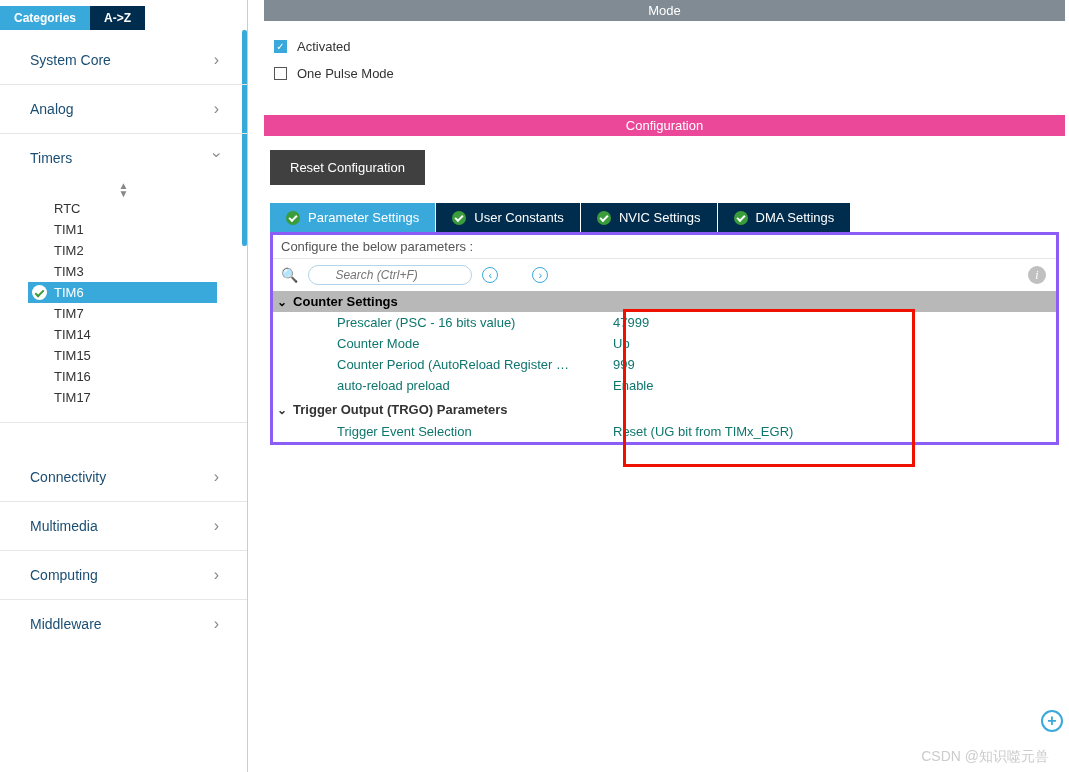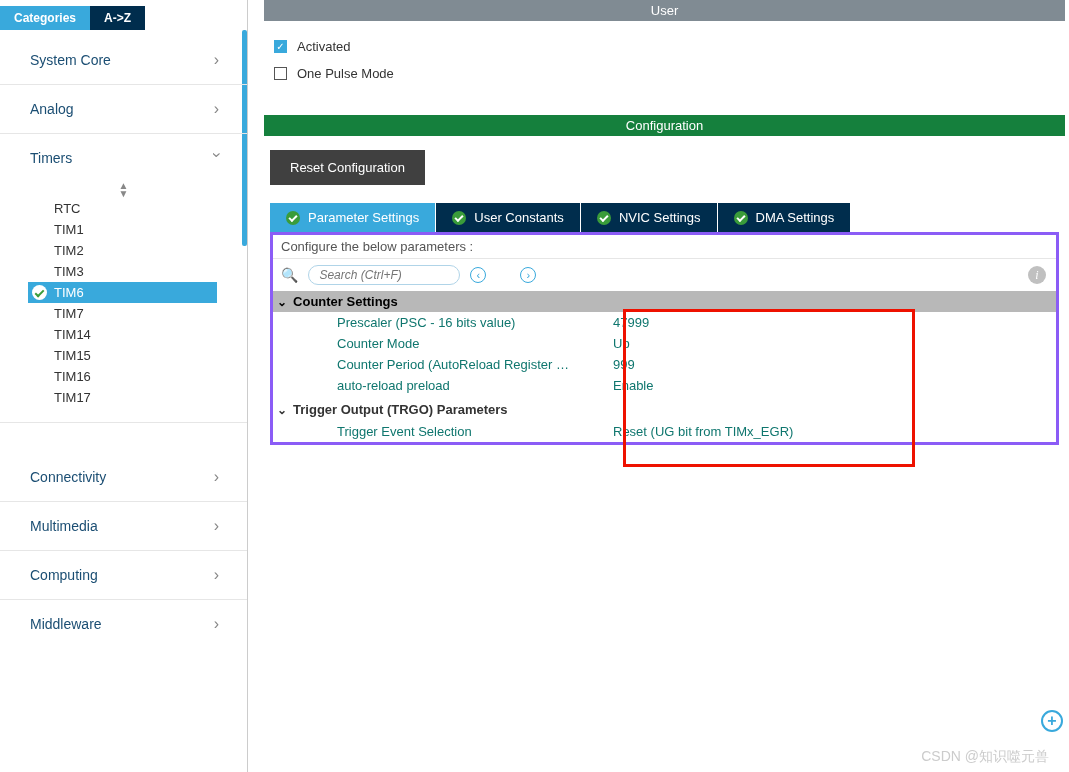--- a/index.html
+++ b/index.html
@@ -26,34 +26,34 @@
   .timer-item.selected .check { position: absolute; left: 4px; top: 3px; width: 15px; height: 15px; border-radius: 50%; background: #fff; }
   .timer-item.selected .check::after { content: ""; position: absolute; left: 3px; top: 5px; width: 7px; height: 3px; border-left: 2px solid #3a9c3a; border-bottom: 2px solid #3a9c3a; transform: rotate(-45deg); }
   
   .main { flex: 1; display: flex; flex-direction: column; padding: 0 4px 0 16px; }
   .mode-bar { background: #808b93; color: #fff; text-align: center; font-size: 13px; padding: 3px 0; }
   .mode-body { padding: 18px 10px 22px 10px; }
   .chk-row { display: flex; align-items: center; margin-bottom: 12px; color: #333; font-size: 13px; }
   .chkbox { width: 13px; height: 13px; border: 1px solid #39a9dc; margin-right: 10px; display: inline-flex; align-items: center; justify-content: center; }
   .chkbox.checked { background: #39a9dc; color: #fff; font-size: 10px; line-height: 1; }
   .chkbox.unchecked { border-color: #555; }
-  .cfg-bar { background: #15803d; color: #fff; text-align: center; font-size: 13px; padding: 3px 0; }
+  .cfg-bar { background: #ec4899; color: #fff; text-align: center; font-size: 13px; padding: 3px 0; }
   .cfg-body { padding: 14px 6px 0 6px; }
   .reset-btn { background: #404040; color: #fff; border: none; padding: 10px 20px; font-size: 13px; }
   .cfg-tabs { display: flex; margin-top: 18px; }
   .cfg-tab { display: flex; align-items: center; padding: 7px 16px; color: #fff; font-size: 13px; border-right: 1px solid #fff; }
   .cfg-tab.active { background: #39a9dc; }
   .cfg-tab.inactive { background: #002d4d; }
   .cfg-tab .ok { width: 14px; height: 14px; border-radius: 50%; background: #3a9c3a; margin-right: 8px; position: relative; }
   .cfg-tab .ok::after { content: ""; position: absolute; left: 3px; top: 4px; width: 6px; height: 3px; border-left: 2px solid #fff; border-bottom: 2px solid #fff; transform: rotate(-45deg); }
   .param-frame { border: 3px solid #8b5cf6; padding: 0; }
   .param-desc { padding: 4px 8px; color: #555; font-size: 13px; border-bottom: 1px solid #e6e6e6; }
   .search-row { display: flex; align-items: center; padding: 6px 8px; gap: 10px; position: relative; }
   .search-row .mag { color: #39a9dc; font-size: 14px; }
-  .search-input { width: 152px; font-style: italic; color: #aaa; border: 1px solid #b0d4e8; border-radius: 10px; padding: 2px 10px; font-size: 12px; background: #fff; }
+  .search-input { width: 164px; font-style: italic; color: #aaa; border: 1px solid #b0d4e8; border-radius: 10px; padding: 2px 26px; font-size: 12px; background: #fff; }
   .circle-btn { width: 16px; height: 16px; border: 1px solid #39a9dc; border-radius: 50%; display: inline-flex; align-items: center; justify-content: center; color: #39a9dc; font-size: 11px; }
   .info-icon { position: absolute; right: 10px; width: 18px; height: 18px; border-radius: 50%; background: #c0c0c0; color: #fff; display: inline-flex; align-items: center; justify-content: center; font-family: Georgia, serif; font-style: italic; font-size: 12px; }
   .param-section-hdr { background: #b8b8b8; color: #000; padding: 3px 8px 3px 4px; font-weight: bold; font-size: 13px; display: flex; align-items: center; }
   .param-section-hdr .chev { margin-right: 6px; font-size: 12px; }
   .param-sub-hdr { padding: 6px 8px 4px 4px; font-weight: bold; font-size: 13px; display: flex; align-items: center; }
   .param-sub-hdr .chev { margin-right: 6px; font-size: 12px; }
   .param-table { position: relative; }
   .param-row { display: flex; padding: 3px 0; font-size: 13px; color: #0f766e; }
   .param-row .lbl { width: 340px; padding-left: 64px; }
   .param-row .val { flex: 1; }
@@ -115,21 +115,21 @@
         </div>
         <div class="cat-group" style="border-bottom:none;">
           <span>Middleware</span>
           <span class="arrow">›</span>
         </div>
       </div>
     </div>
   </div>
 
   <div class="main">
-    <div class="mode-bar">User</div>
+    <div class="mode-bar">Mode</div>
     <div class="mode-body">
       <div class="chk-row">
         <span class="chkbox checked">✓</span>
         <span>Activated</span>
       </div>
       <div class="chk-row">
         <span class="chkbox unchecked"></span>
         <span>One Pulse Mode</span>
       </div>
     </div>

